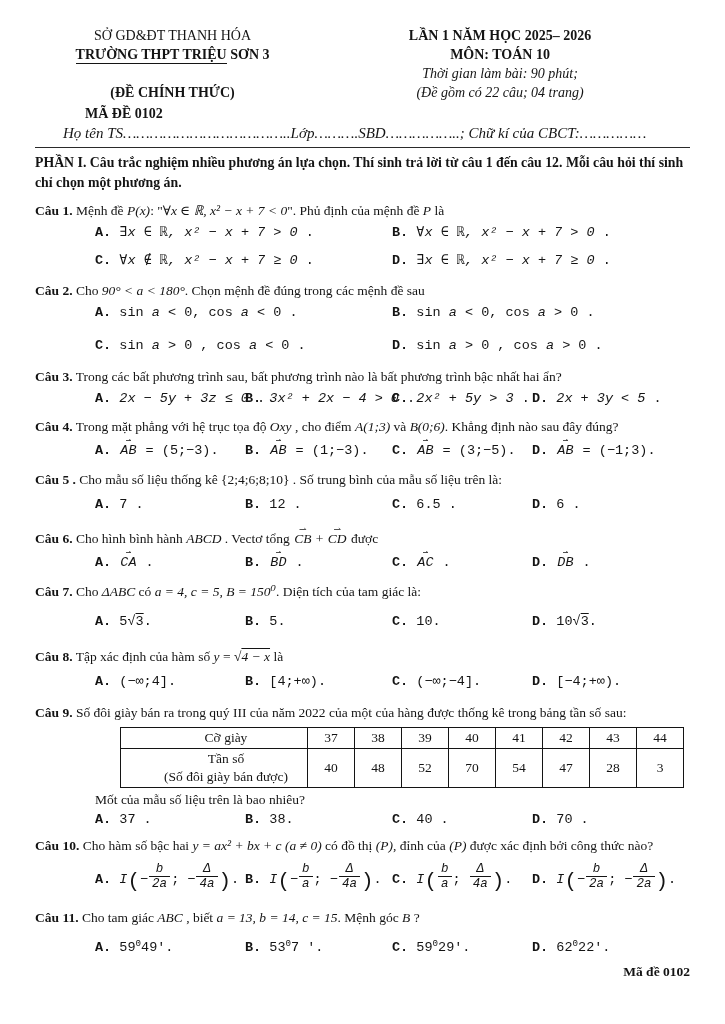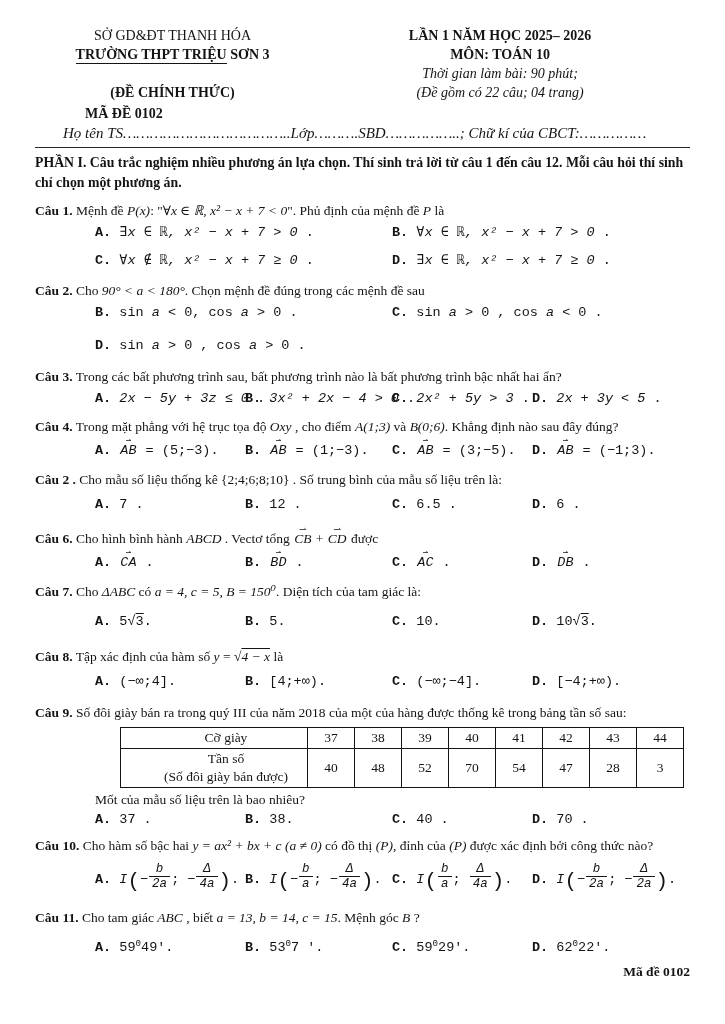--- a/index.html
+++ b/index.html
@@ -85,20 +85,21 @@
       <span class="opt"><span class="okey">A.</span> <span><span class="mi">∃x ∈ ℝ, x² − x + 7 &gt; 0</span><span> .</span></span></span>
       <span class="opt"><span class="okey">B.</span> <span><span class="mi">∀x ∈ ℝ, x² − x + 7 &gt; 0</span><span> .</span></span></span>
       <span class="opt"><span class="okey">C.</span> <span><span class="mi">∀x ∉ ℝ, x² − x + 7 ≥ 0</span><span> .</span></span></span>
       <span class="opt"><span class="okey">D.</span> <span><span class="mi">∃x ∈ ℝ, x² − x + 7 ≥ 0</span><span> .</span></span></span>
     </div>
   </div>
 
   <div class="question" style="margin-top:10px;">
     <p class="stem"><span class="qlabel">Câu 2.</span> <span><span>Cho </span><span class="mi">90° &lt; a &lt; 180°</span><span>. Chọn mệnh đề đúng trong các mệnh đề sau</span></span></p>
     <div class="opts cols2" style="row-gap:13px;">
+      <span class="opt"><span class="okey">A.</span> <span><span>sin </span><span class="mi">a</span><span> &lt; 0,  cos </span><span class="mi">a</span><span> &lt; 0 .</span></span></span>
       <span class="opt"><span class="okey">B.</span> <span><span>sin </span><span class="mi">a</span><span> &lt; 0,  cos </span><span class="mi">a</span><span> &gt; 0 .</span></span></span>
       <span class="opt"><span class="okey">C.</span> <span><span>sin </span><span class="mi">a</span><span> &gt; 0 ,  cos </span><span class="mi">a</span><span> &lt; 0 .</span></span></span>
       <span class="opt"><span class="okey">D.</span> <span><span>sin </span><span class="mi">a</span><span> &gt; 0 ,  cos </span><span class="mi">a</span><span> &gt; 0 .</span></span></span>
     </div>
   </div>
 
   <div class="question" style="margin-top:11px;">
     <p class="stem"><span class="qlabel">Câu 3.</span> <span><span>Trong các bất phương trình sau, bất phương trình nào là bất phương trình bậc nhất hai ẩn?</span></span></p>
     <div class="opts cols4">
       <span class="opt"><span class="okey">A.</span> <span><span class="mi">2x − 5y + 3z ≤ 0</span><span> .</span></span></span>
@@ -112,21 +113,21 @@
     <p class="stem"><span class="qlabel">Câu 4.</span> <span><span>Trong mặt phẳng với hệ trục tọa độ </span><span class="mi">Oxy</span><span> , cho điểm </span><span class="mi">A(1;3)</span><span> và </span><span class="mi">B(0;6)</span><span>. Khẳng định nào sau đây đúng?</span></span></p>
     <div class="opts cols4">
       <span class="opt"><span class="okey">A.</span> <span><span class="vec"><span class="vec-arrow">⇀</span><span class="vec-body">AB</span></span><span> = (5;−3).</span></span></span>
       <span class="opt"><span class="okey">B.</span> <span><span class="vec"><span class="vec-arrow">⇀</span><span class="vec-body">AB</span></span><span> = (1;−3).</span></span></span>
       <span class="opt"><span class="okey">C.</span> <span><span class="vec"><span class="vec-arrow">⇀</span><span class="vec-body">AB</span></span><span> = (3;−5).</span></span></span>
       <span class="opt"><span class="okey">D.</span> <span><span class="vec"><span class="vec-arrow">⇀</span><span class="vec-body">AB</span></span><span> = (−1;3).</span></span></span>
     </div>
   </div>
 
   <div class="question" style="margin-top:9px;">
-    <p class="stem"><span class="qlabel">Câu 2 .</span> <span><span>Cho mẫu số liệu thống kê </span><span>{2;4;6;8;10}</span><span> . Số trung bình của mẫu số liệu trên là:</span></span></p>
+    <p class="stem"><span class="qlabel">Câu 5 .</span> <span><span>Cho mẫu số liệu thống kê </span><span>{2;4;6;8;10}</span><span> . Số trung bình của mẫu số liệu trên là:</span></span></p>
     <div class="opts cols4" style="margin-top:5px;">
       <span class="opt"><span class="okey">A.</span> <span><span>7 .</span></span></span>
       <span class="opt"><span class="okey">B.</span> <span><span>12 .</span></span></span>
       <span class="opt"><span class="okey">C.</span> <span><span>6.5 .</span></span></span>
       <span class="opt"><span class="okey">D.</span> <span><span>6 .</span></span></span>
     </div>
   </div>
 
   <div class="question" style="margin-top:12px;">
     <p class="stem"><span class="qlabel">Câu 6.</span> <span><span>Cho hình bình hành </span><span class="mi">ABCD</span><span> . Vectơ tổng </span><span class="vec"><span class="vec-arrow">⇀</span><span class="vec-body">CB</span></span><span> + </span><span class="vec"><span class="vec-arrow">⇀</span><span class="vec-body">CD</span></span><span> được</span></span></p>
@@ -152,21 +153,21 @@
     <p class="stem"><span class="qlabel">Câu 8.</span> <span><span>Tập xác định của hàm số </span><span class="mi">y</span><span> = </span><span>√</span><span class="ov mi">4 − x</span><span> là</span></span></p>
     <div class="opts cols4" style="margin-top:5px;">
       <span class="opt"><span class="okey">A.</span> <span><span>(−∞;4].</span></span></span>
       <span class="opt"><span class="okey">B.</span> <span><span>[4;+∞).</span></span></span>
       <span class="opt"><span class="okey">C.</span> <span><span>(−∞;−4].</span></span></span>
       <span class="opt"><span class="okey">D.</span> <span><span>[−4;+∞).</span></span></span>
     </div>
   </div>
 
   <div class="question" style="margin-top:11px;">
-    <p class="stem"><span class="qlabel">Câu 9.</span> <span><span>Số đôi giày bán ra trong quý III của năm 2018 của một của hàng được thống kê trong bảng tần số sau:</span></span></p>
+    <p class="stem"><span class="qlabel">Câu 9.</span> <span><span>Số đôi giày bán ra trong quý III của năm 2022 của một của hàng được thống kê trong bảng tần số sau:</span></span></p>
     <table class="freq-table">
       <tbody>
           <tr>
         <td class="thc">Cỡ giày</td>
         <td class="vc">37</td>
         <td class="vc">38</td>
         <td class="vc">39</td>
         <td class="vc">40</td>
         <td class="vc">41</td>
         <td class="vc">42</td>

